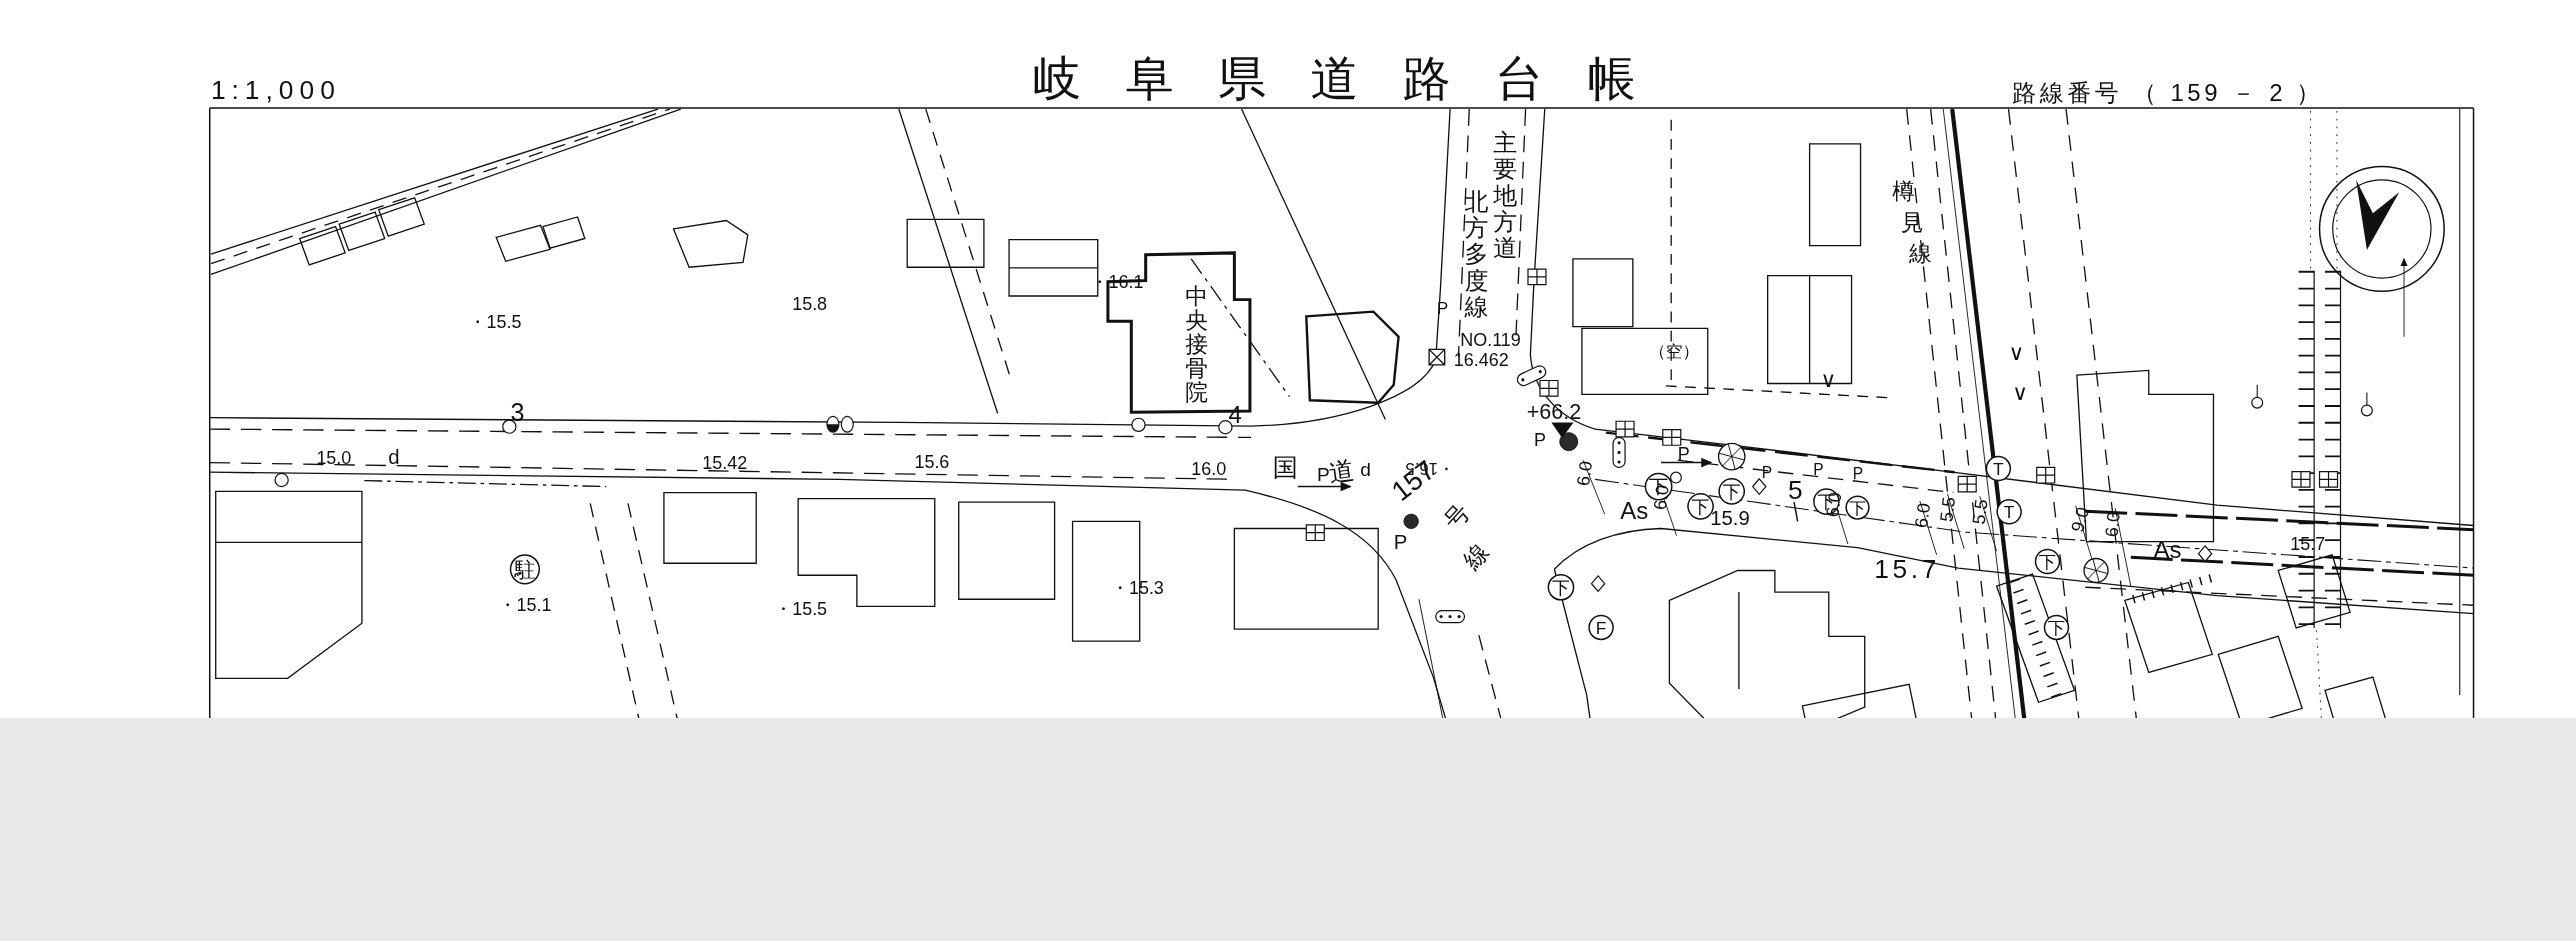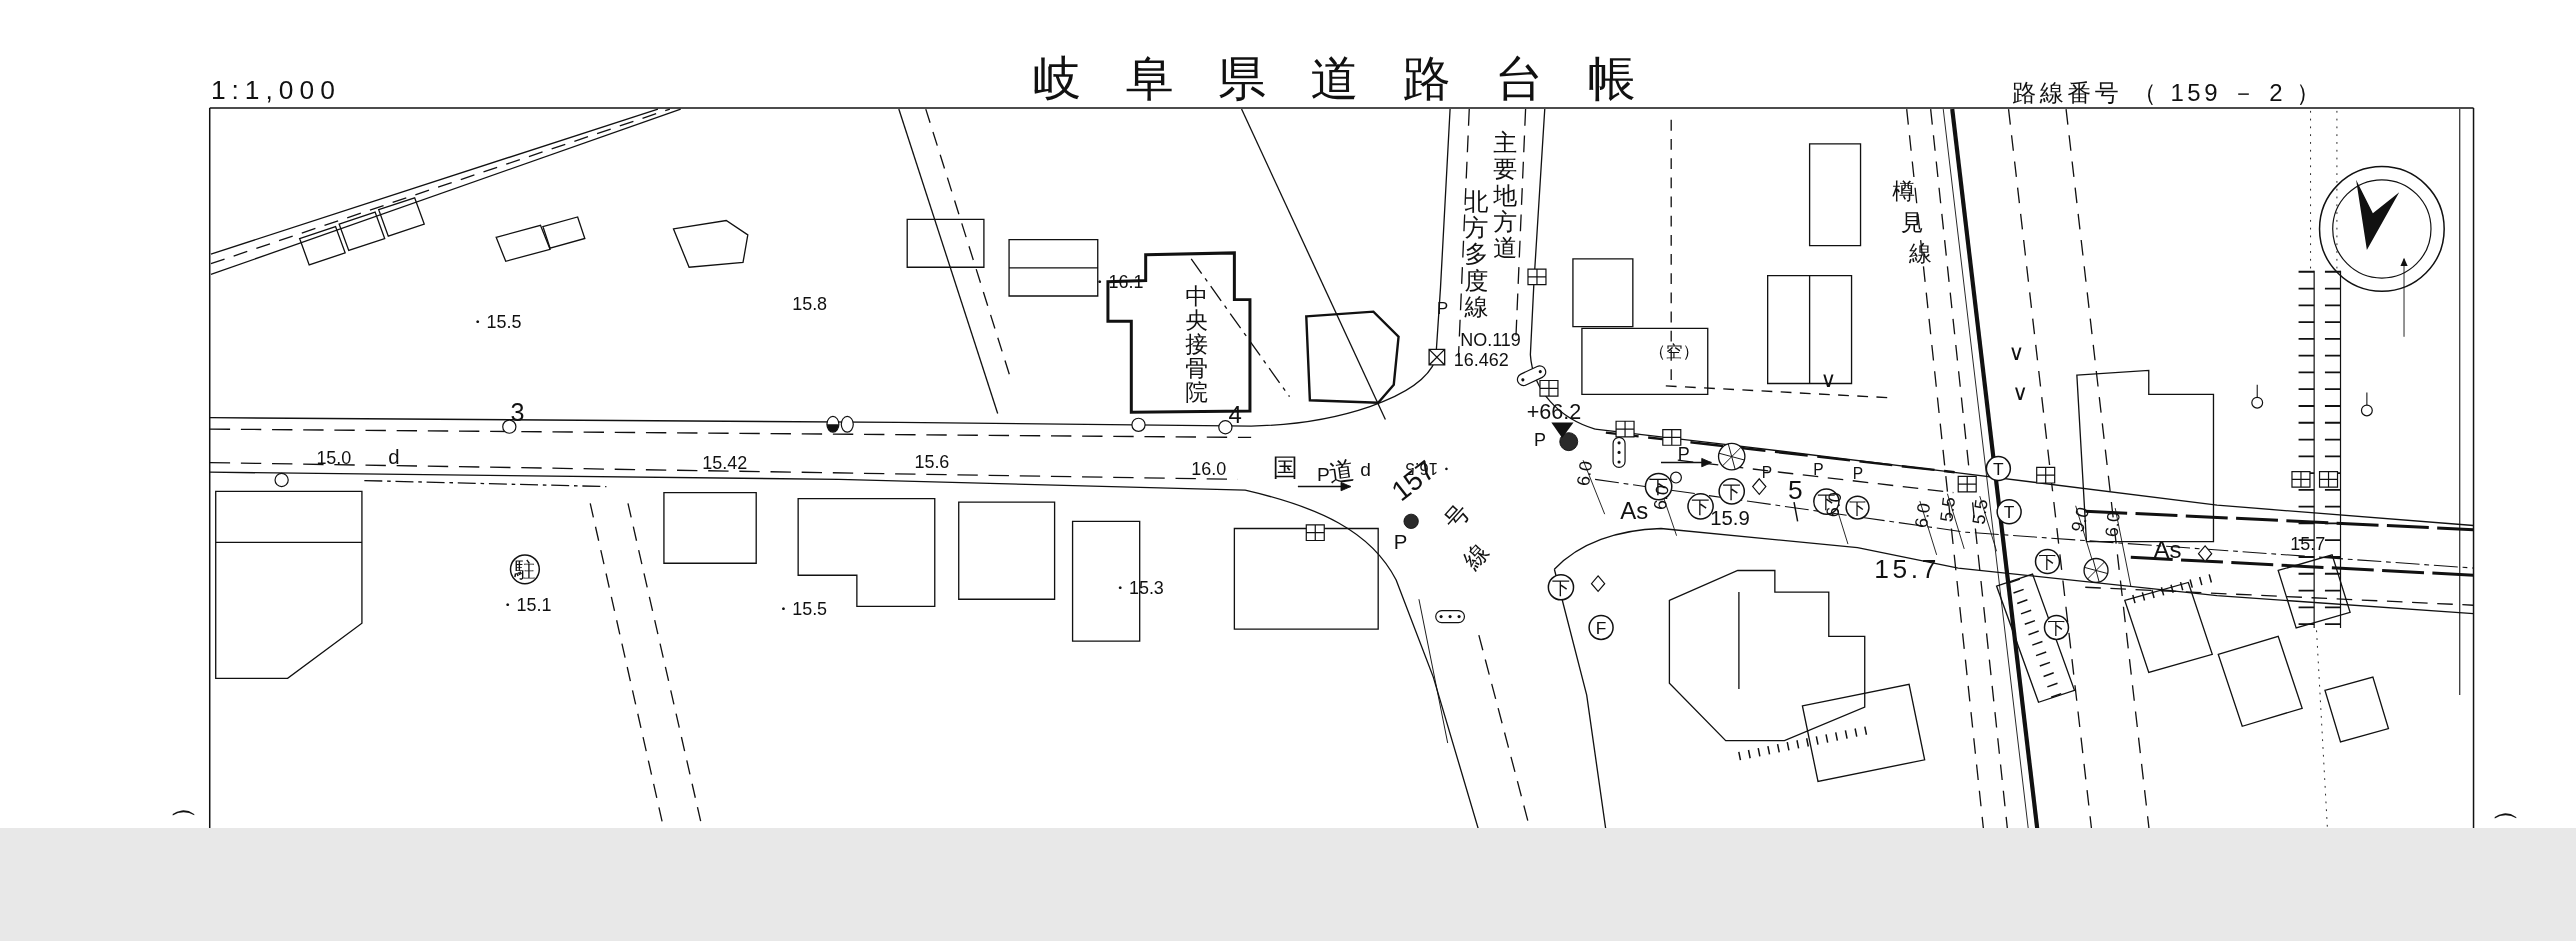--- a/index.html
+++ b/index.html
@@ -1,16 +1,16 @@
 <!DOCTYPE html>
 <html style="font-size:9.6px"><head>
 <meta charset="utf-8">
 <style>
   html,body{margin:0;padding:0;background:#e8e8e8;}
-  .page{position:relative;width:2576px;height:828px;background:#ffffff;overflow:hidden;
+  .page{position:relative;width:2576px;height:718px;background:#ffffff;overflow:hidden;
         font-family:"Liberation Sans",sans-serif;}
   svg{display:block;width:2576px;height:942px;}
   svg text{fill:#111;font-family:"Liberation Sans",sans-serif;}
   .ln{stroke:#111;fill:none;}
 </style>
 </head>
 <body>
 
 <div class="page">
 <svg viewBox="0 0 4299 1572" xmlns="http://www.w3.org/2000/svg">

